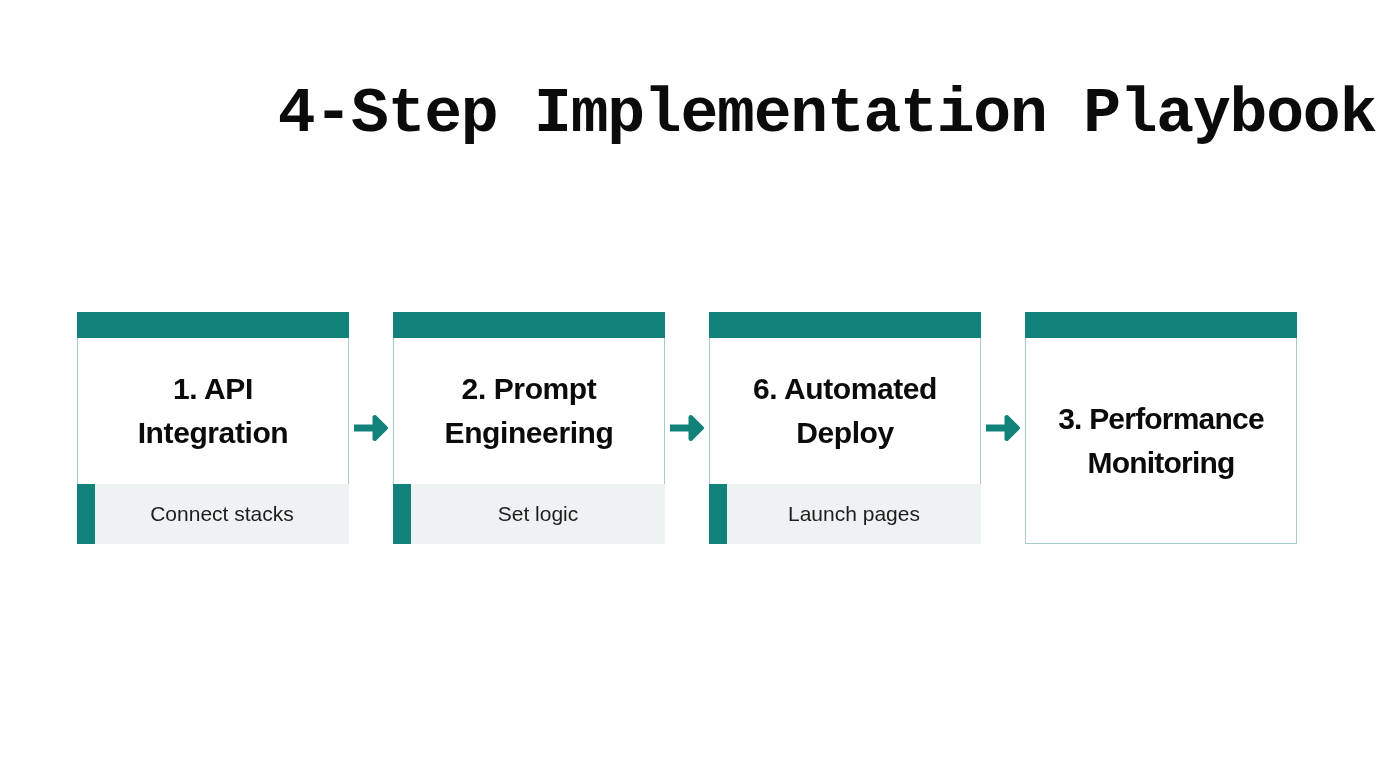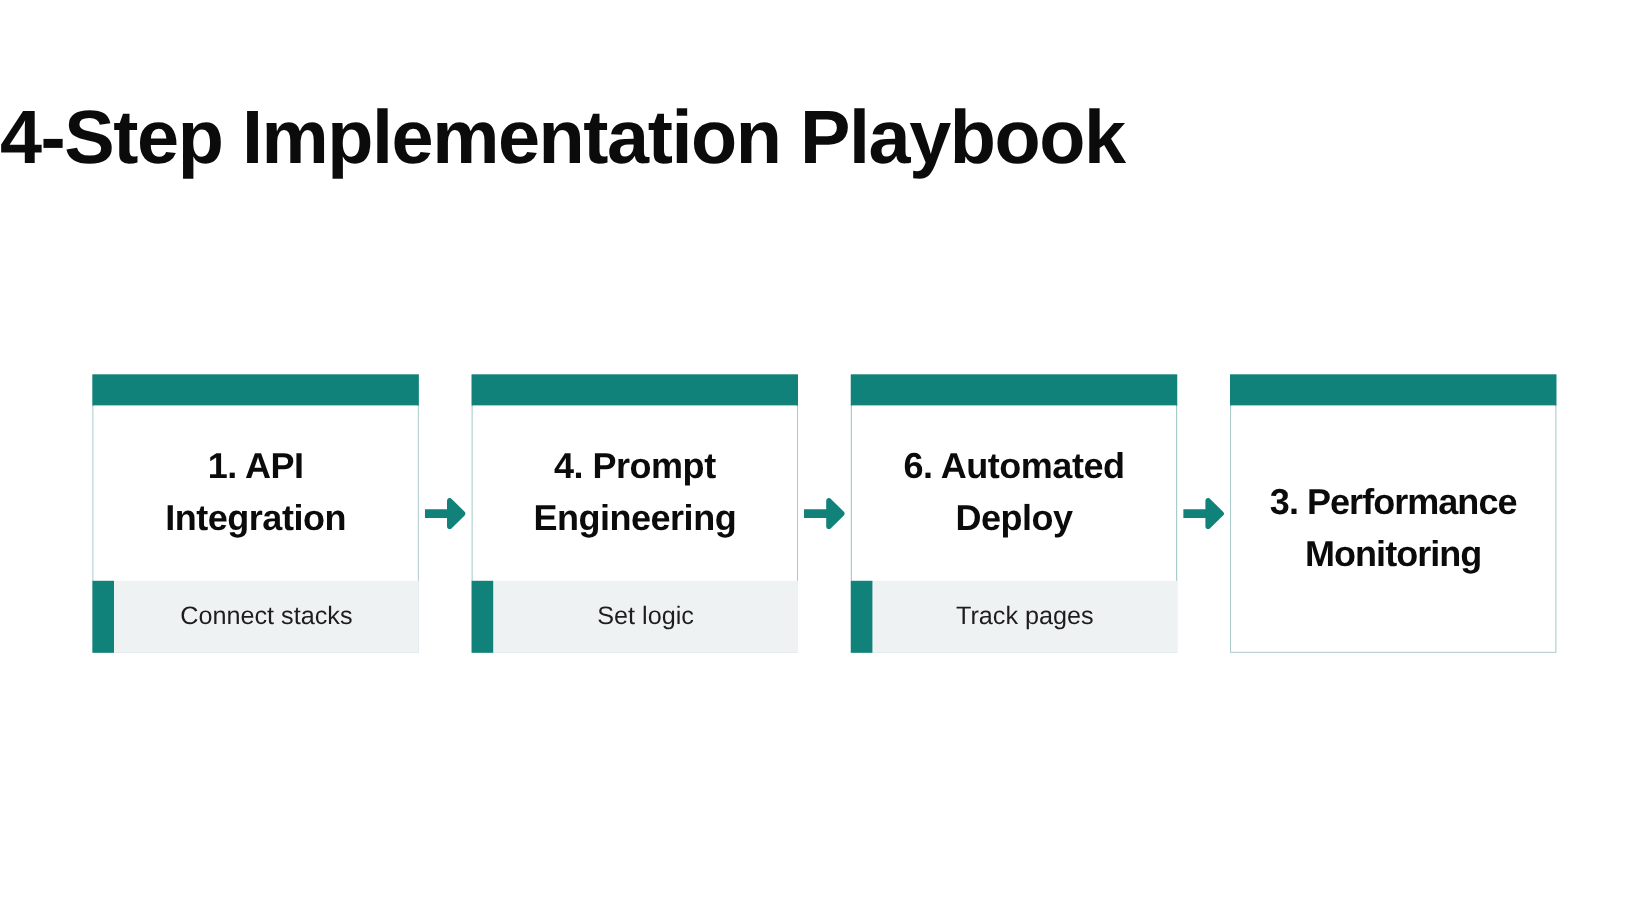--- a/index.html
+++ b/index.html
@@ -19,26 +19,26 @@
     position: absolute;
     inset: 0;
   }
 
   
   .page-title {
     position: absolute;
     top: 82px;
     left: 0;
     width: 1376px;
-    text-align: left;
+    text-align: right;
     font-size: 63px;
     font-weight: bold;
     letter-spacing: -1.2px;
     color: #0b0b0b;
-    font-family: Liberation Sans, sans-serif;
+    font-family: Liberation Mono, monospace;
     line-height: 1.05;
     white-space: nowrap;
   }
 
   
   .flow-row {
     position: absolute;
     top: 312px;
     left: 77px;
     width: 1222px;
@@ -161,21 +161,21 @@
       <span>
         <svg width="34" height="26" viewBox="0 0 34 26" aria-hidden="true">
           <path d="M0 9.4 h18.5 V2.2 a2.2 2.2 0 0 1 3.7 -1.6 L33 11.2 a2.4 2.4 0 0 1 0 3.6 L22.2 25.4 a2.2 2.2 0 0 1 -3.7 -1.6 V16.6 H0 a0 0 0 0 1 0 0 Z" fill="#10827a"></path>
         </svg>
       </span>
     </div>
 
     <div class="step-card">
       <div class="card-topbar"></div>
       <div class="card-body">
-        <div class="card-title">4. Prompt
+        <div class="card-title">2. Prompt
 Engineering</div>
       </div>
       <div class="card-footer">
         <div class="footer-accent"></div>
         <div class="footer-text-wrap">
           <div class="footer-text">Set logic</div>
         </div>
       </div>
     </div>
 
@@ -189,21 +189,21 @@
 
     <div class="step-card">
       <div class="card-topbar"></div>
       <div class="card-body">
         <div class="card-title">6. Automated
 Deploy</div>
       </div>
       <div class="card-footer">
         <div class="footer-accent"></div>
         <div class="footer-text-wrap">
-          <div class="footer-text">Track pages</div>
+          <div class="footer-text">Launch pages</div>
         </div>
       </div>
     </div>
 
     <div class="arrow-connector">
       <span>
         <svg width="34" height="26" viewBox="0 0 34 26" aria-hidden="true">
           <path d="M0 9.4 h18.5 V2.2 a2.2 2.2 0 0 1 3.7 -1.6 L33 11.2 a2.4 2.4 0 0 1 0 3.6 L22.2 25.4 a2.2 2.2 0 0 1 -3.7 -1.6 V16.6 H0 a0 0 0 0 1 0 0 Z" fill="#10827a"></path>
         </svg>
       </span>

